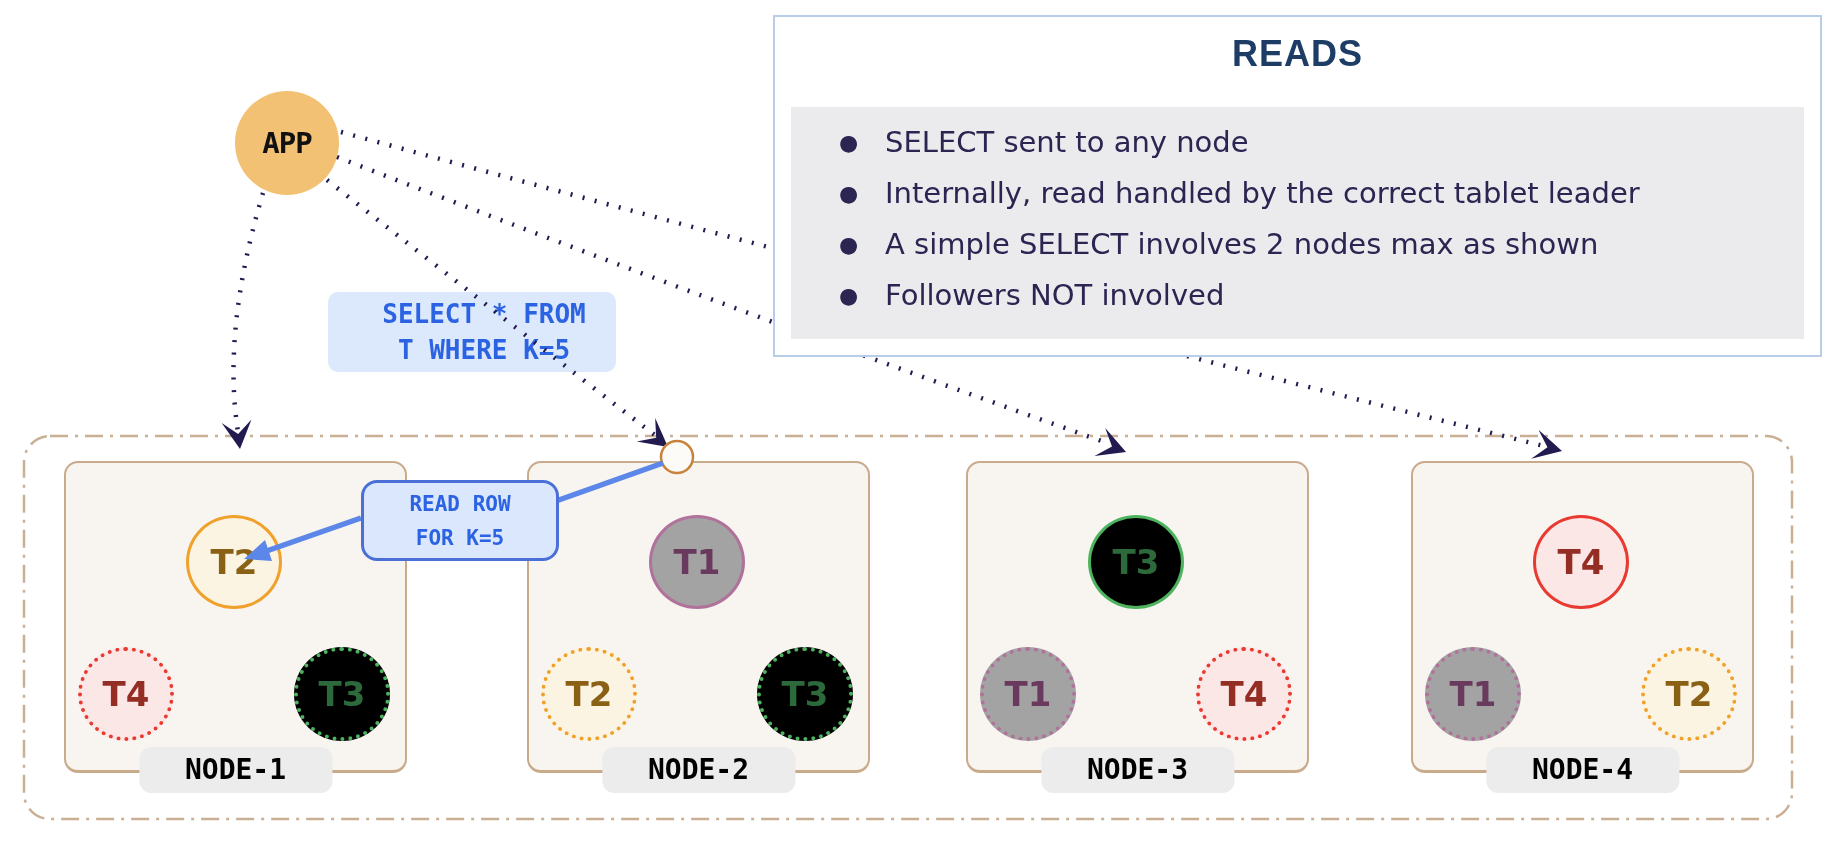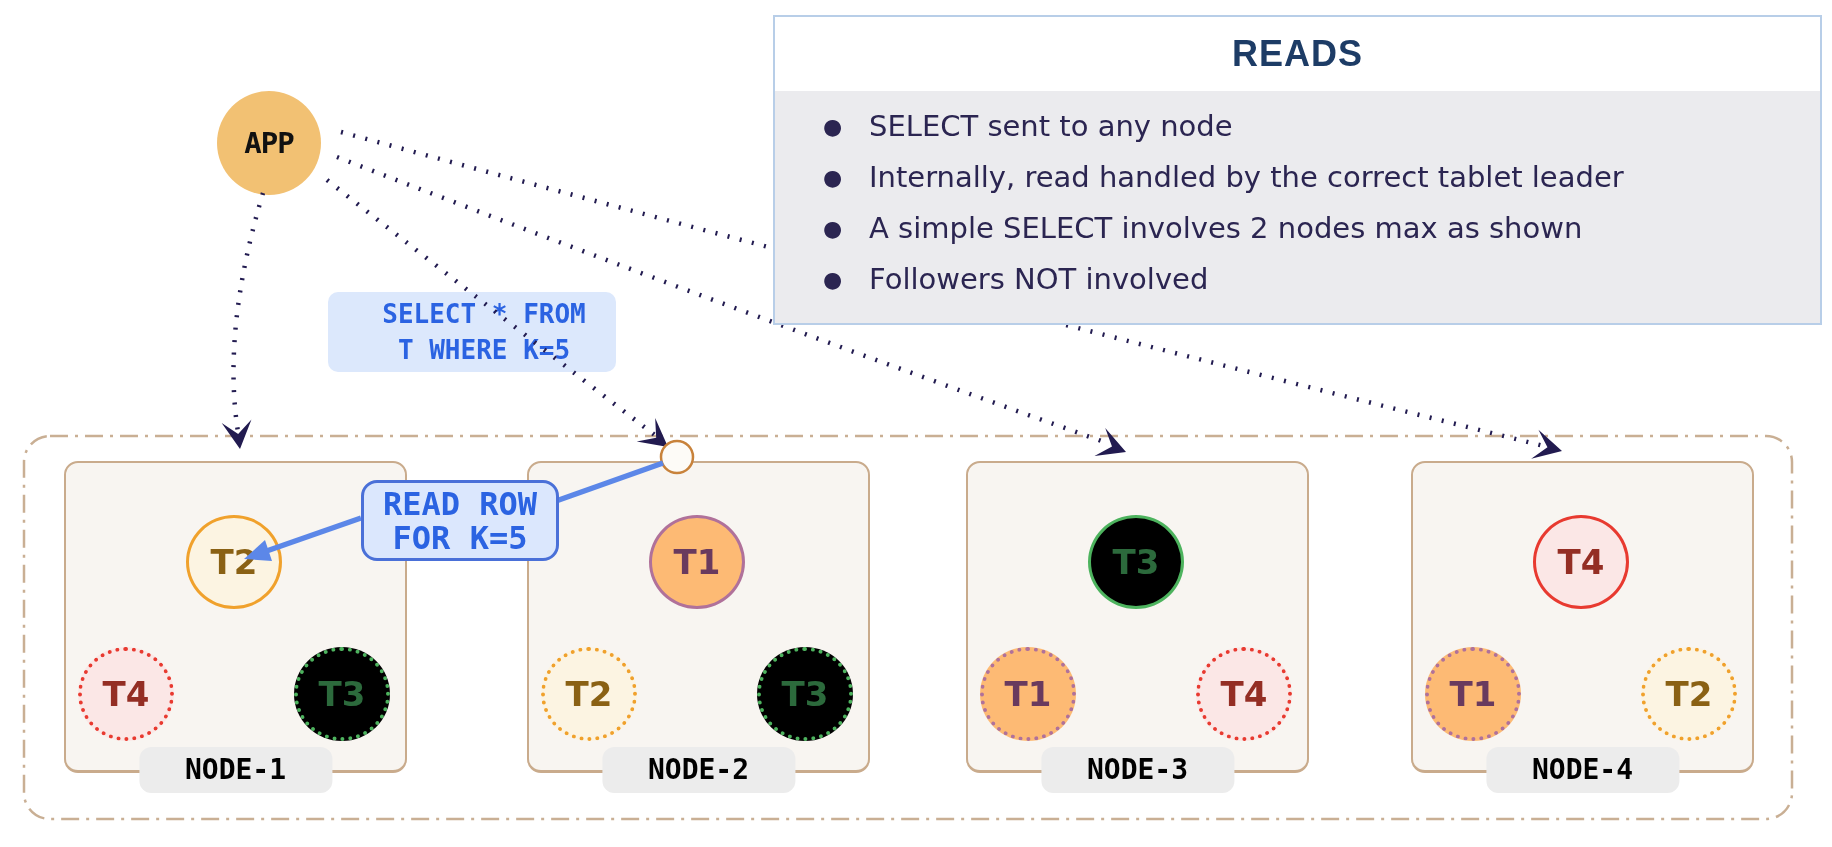--- a/index.html
+++ b/index.html
@@ -4,21 +4,21 @@
 <style>
   html,body{margin:0;padding:0;background:#ffffff;}
   .canvas{
     position:relative;width:1832px;height:847px;overflow:hidden;
     font-family:"DejaVu Sans",sans-serif;background:#ffffff;
   }
   .layer{position:absolute;left:0;top:0;pointer-events:none;}
 
   
   .app-circle{
-    position:absolute;left:217px;top:91px;width:104px;height:104px;border-radius:50%;
+    position:absolute;left:235px;top:91px;width:104px;height:104px;border-radius:50%;
     background:#f2c173;display:flex;align-items:center;justify-content:center;z-index:3;
     font-family:"DejaVu Sans Mono",monospace;font-weight:bold;font-size:29px;color:#111111;
     letter-spacing:-1px;
   }
 
   
   .node{
     position:absolute;top:461px;width:339px;height:307px;z-index:2;
     background:#f8f5f1;border:2px solid #c9ab8c;border-bottom-width:3px;border-radius:14px;
   }
@@ -34,51 +34,51 @@
     font-family:"DejaVu Sans",sans-serif;font-weight:bold;font-size:34px;
     box-sizing:border-box;
   }
   .tablet.leader{left:120px;top:52px;border:3px solid;}
   .tablet.follower{top:184px;border:4px dotted;}
   .tablet.f-left{left:12px;}
   .tablet.f-right{left:228px;}
   .tablet[data-c="orange"]{border-color:#f0a12c;background:#fcf4e2;color:#8a6114;}
   .tablet[data-c="red"]{border-color:#e83a30;background:#fbe7e6;color:#942e24;}
   .tablet[data-c="green"]{border-color:#4db35e;background:#000000;color:#2c6a3c;}
-  .tablet[data-c="purple"]{border-color:#b0719a;background:#fdba74;color:#693a5e;}
+  .tablet[data-c="purple"]{border-color:#b0719a;background:#a3a3a3;color:#693a5e;}
 
   
   .select-box{
     position:absolute;left:328px;top:292px;width:264px;height:80px;z-index:3;
     background:#dce8fc;border-radius:10px;display:flex;flex-direction:column;
     align-items:center;justify-content:center;
     font-family:"DejaVu Sans Mono",monospace;font-weight:bold;font-size:26px;color:#2b63e2;
     line-height:36px;text-align:center;padding-left:24px;
   }
 
   
   .read-row-box{
     position:absolute;left:361px;top:480px;width:198px;height:81px;z-index:6;
     background:#dbe7fd;border:3.5px solid #4a70d8;border-radius:16px;box-sizing:border-box;
     display:flex;flex-direction:column;align-items:center;justify-content:center;
-    font-family:"DejaVu Sans Mono",monospace;font-weight:bold;font-size:32px;color:#2b63e2;
+    font-family:"DejaVu Sans Mono",monospace;font-weight:bold;font-size:21px;color:#2b63e2;
     line-height:34px;text-align:center;
   }
 
   
   .reads-panel{
     position:absolute;left:773px;top:15px;width:1049px;z-index:5;
     border:2px solid #b8cee8;background:#ffffff;box-sizing:border-box;
   }
   .reads-title{
     height:74px;line-height:74px;text-align:center;background:#ffffff;
     font-family:"Liberation Sans",sans-serif;font-weight:bold;font-size:36px;color:#1d3c66;
     letter-spacing:1px;
   }
-  .reads-body{background:#ebebee;padding:10px 20px 18px 48px;margin:0;list-style:none;}
+  .reads-body{background:#ebebee;padding:10px 20px 18px 48px;margin:16px;list-style:none;}
   .reads-body li{
     position:relative;padding-left:46px;line-height:51px;
     font-family:"DejaVu Sans",sans-serif;font-size:29px;color:#2b2551;white-space:nowrap;
   }
   .reads-body li::before{
     content:"\25CF";position:absolute;left:0;top:0;font-size:22px;color:#2b2551;
   }
 </style>
 </head>
 <body>

